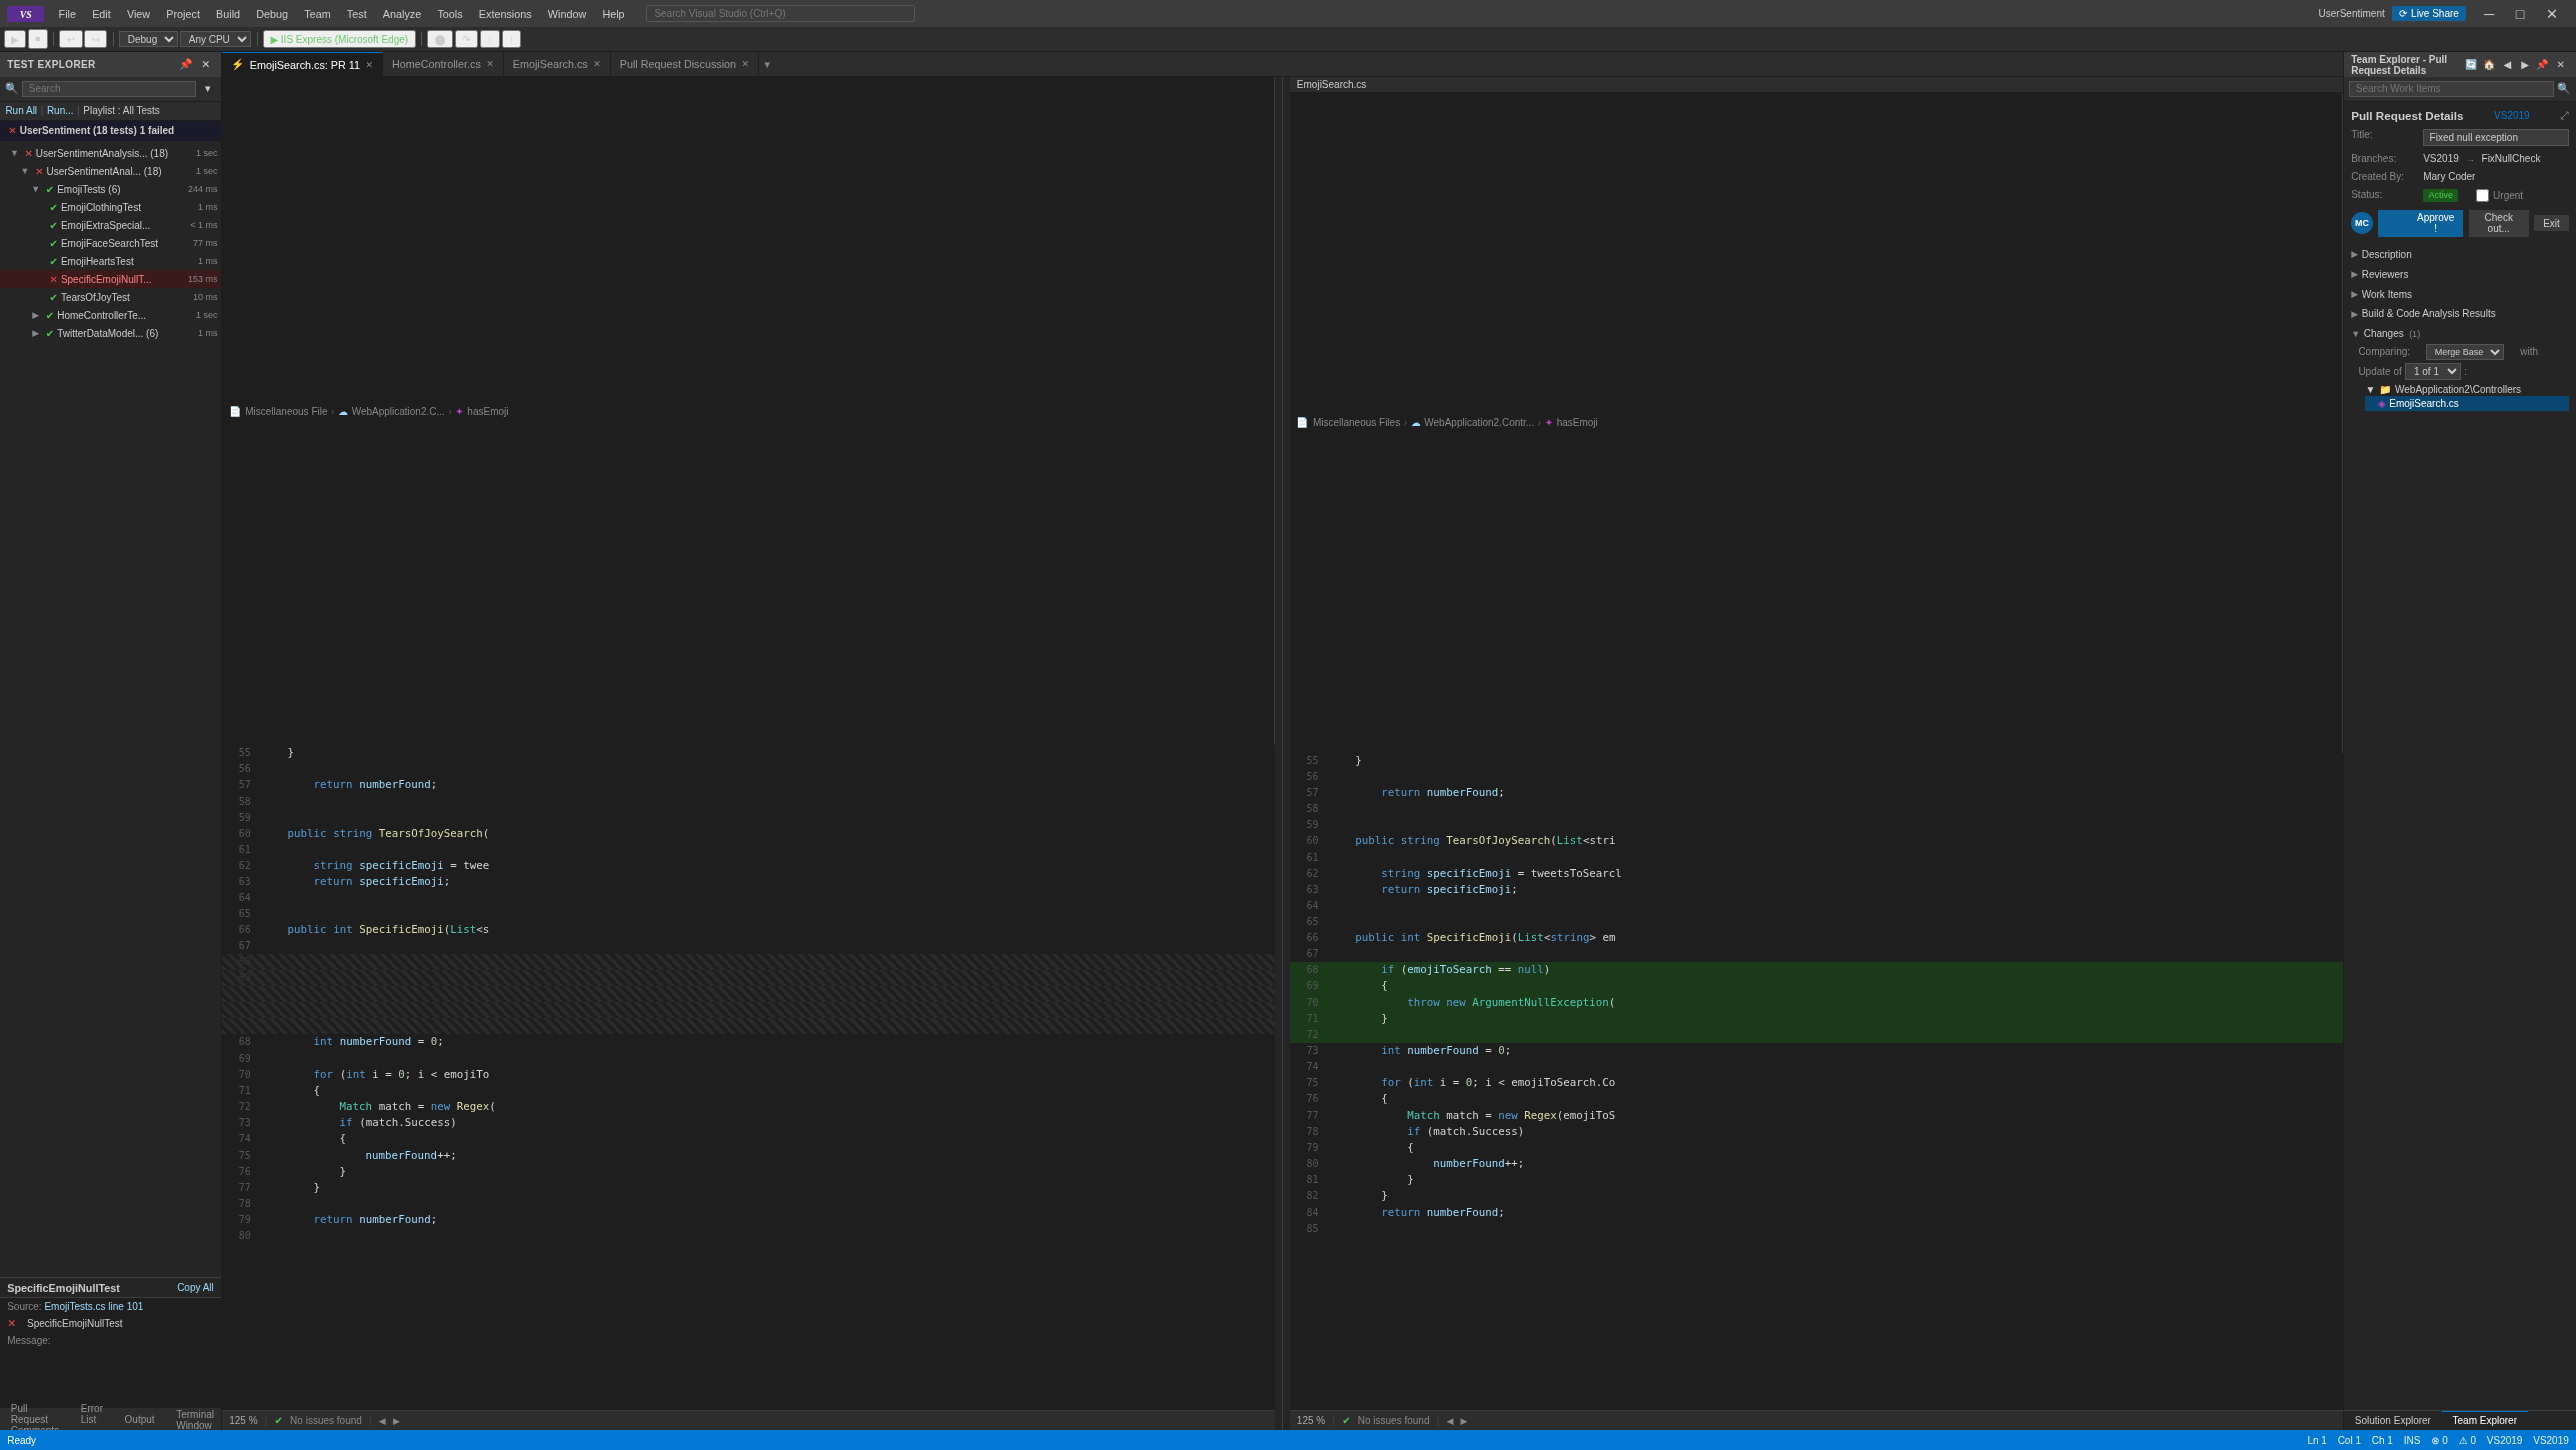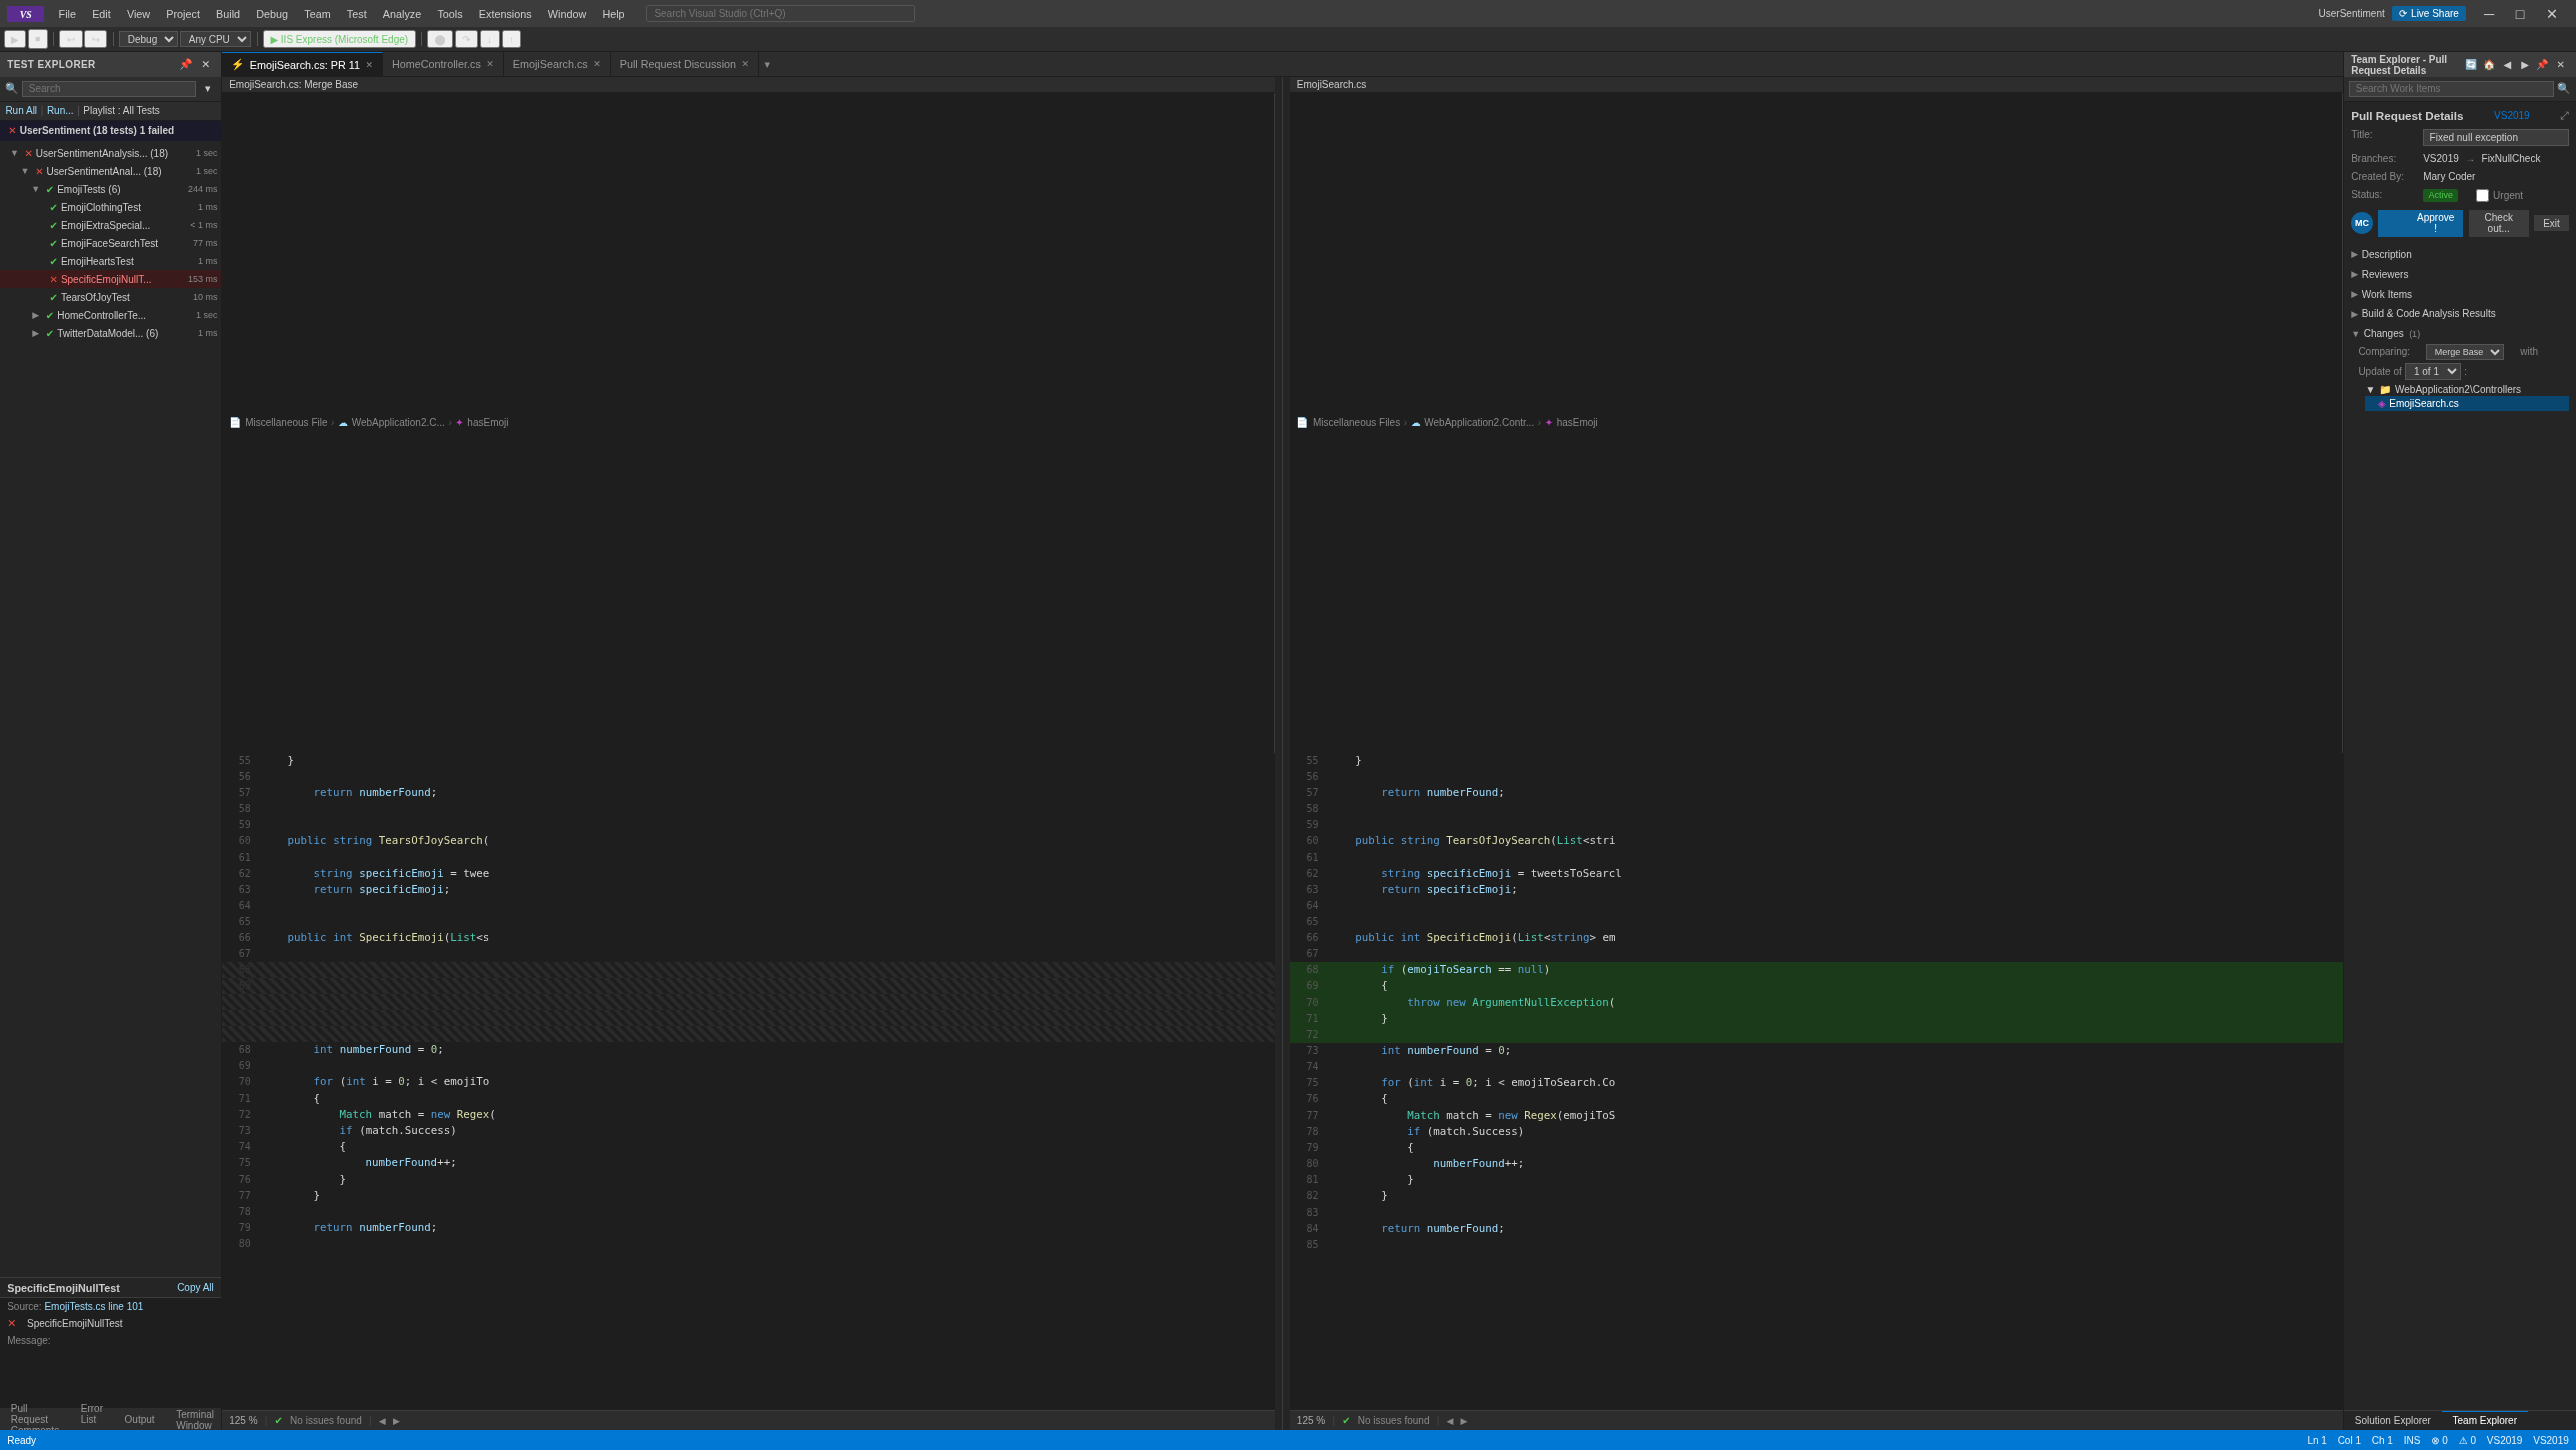--- a/index.html
+++ b/index.html
@@ -396,23 +396,20 @@
         <span>Pull Request Discussion</span>
         <span class="tab-close">✕</span>
       </div>
       <div class="tabs-arrow">▾</div>
     </div>
 
     <div class="diff-editor-container">
 
       <div class="diff-pane">
 
-        <div style="background:#2d2d2d; padding:1.8px 7.2px; font-size:10px; color:#cccccc; border-bottom:0.9px solid #1e1e1e; flex-shrink:0;">
-          <span>EmojiSearch.cs: Merge Base</span>
-        </div>
 
         <div class="editor-path">
           <span style="color:#c09040;">📄</span>
           <span>Miscellaneous File</span>
           <span class="editor-path-sep">›</span>
           <span style="color:#9cdcfe;">☁</span>
           <span>WebApplication2.C...</span>
           <span class="editor-path-sep">›</span>
           <span style="color:#c040c0;">✦</span>
           <span>hasEmoji</span>
@@ -684,24 +681,20 @@
               <span class="line-number">80</span>
               <span class="line-content">                <span class="prop">numberFound</span>++;</span>
             </div>
           <div class="code-line">
               <span class="line-number">81</span>
               <span class="line-content">            <span class="punct">}</span></span>
             </div>
           <div class="code-line">
               <span class="line-number">82</span>
               <span class="line-content">        <span class="punct">}</span></span>
-            </div>
-          <div class="code-line">
-              <span class="line-number">83</span>
-              <span class="line-content"></span>
             </div>
           <div class="code-line">
               <span class="line-number">84</span>
               <span class="line-content">        <span class="kw">return</span> <span class="prop">numberFound</span>;</span>
             </div>
           <div class="code-line">
               <span class="line-number">85</span>
               <span class="line-content"></span>
             </div>
         </div>

